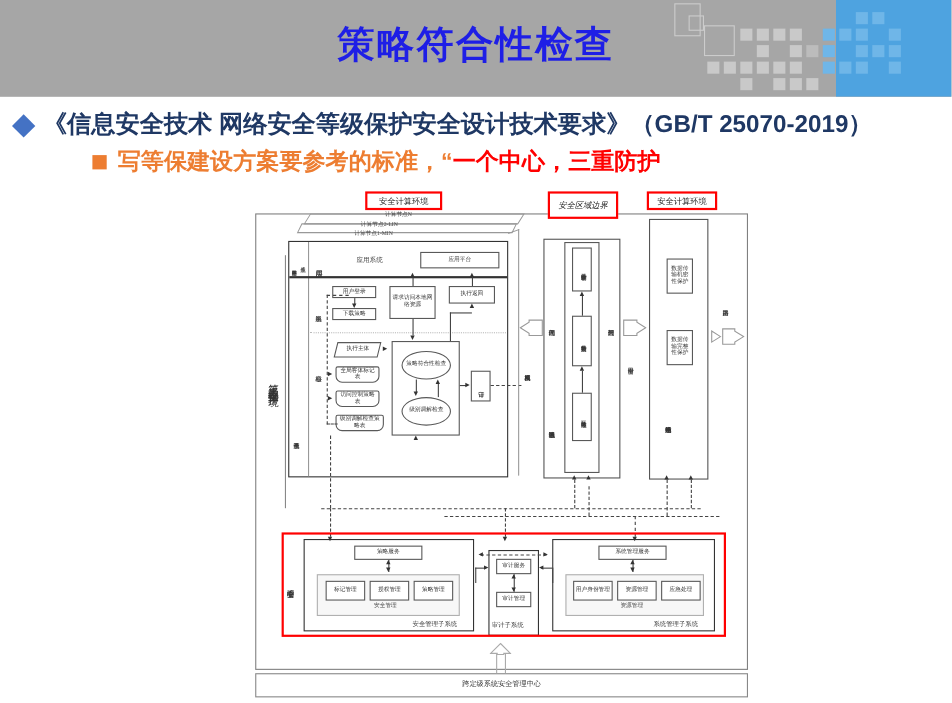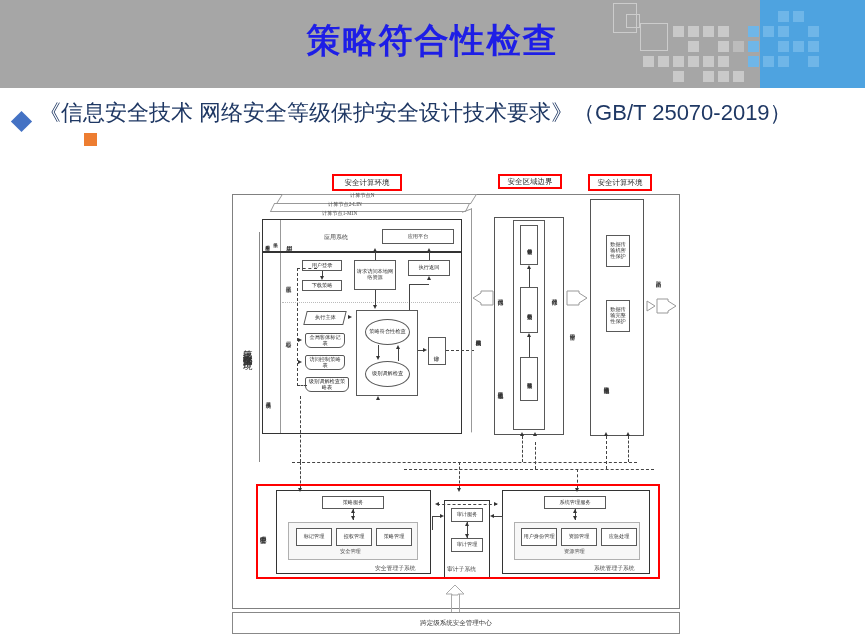--- a/index.html
+++ b/index.html
@@ -24,22 +24,22 @@
   }
   .deco { position:absolute; top:0; right:0; width:280px; height:88px; overflow:hidden; }
   .deco-blue { position:absolute; right:0; top:0; width:105px; height:88px; background:#4ea3e0; }
   .deco-sq { position:absolute; }
   .deco-outline { position:absolute; border:1.5px solid #cccccc; background:transparent; }
 
   
   .bullets { position:absolute; left:0; top:88px; width:865px; height:82px; }
   .line1 {
     position:absolute; left:14px; top:10px;
-    display:flex; align-items:flex-end; gap:10px;
-    color:#1f3864; font-size:22px; font-weight:normal; white-space:nowrap;
+    display:flex; align-items:center; gap:10px;
+    color:#1f3864; font-size:22px; font-weight:bold; white-space:nowrap;
   }
   .diamond-bullet {
     width:15px; height:15px; background:#4472c4;
     transform:rotate(45deg); flex:none; display:inline-block;
     position:relative; top:1px;
   }
   .line2 {
     position:absolute; left:84px; top:45px;
     display:flex; align-items:center; gap:10px;
     font-size:21px; font-weight:bold; white-space:nowrap;
@@ -166,31 +166,33 @@
   </div>
 </div>
 
 <div class="bullets">
   <div class="line1">
     <span class="diamond-bullet"></span>
     <span>《信息安全技术 网络安全等级保护安全设计技术要求》（GB/T 25070-2019）</span>
   </div>
   <div class="line2">
     <span class="square-bullet"></span>
+    <span class="tx-orange">写等保建设方案要参考的标准，“</span>
+    <span class="tx-red" style="margin-left:-10px">一个中心，三重防护</span>
   </div>
 </div>
 
 <div class="diagram">
 
   <div class="frame-outer"></div>
 
   <div class="redbox" style="left:100px;top:2px;width:70px;height:17px;">
     <span>安全计算环境</span>
   </div>
-  <div class="redbox" style="left:266px;top:2px;width:64px;height:15px;">
+  <div class="redbox" style="left:266px;top:2px;width:64px;height:25px;font-style:italic;">
     <span>安全区域边界</span>
   </div>
   <div class="redbox" style="left:356px;top:2px;width:64px;height:17px;">
     <span>安全计算环境</span>
   </div>
 
   <div class="bx noborder" style="left:4px;top:60px;width:24px;height:230px;border-right:1px solid #888;">
     <span class="vlbl big" style="position:static;height:100%;">第三级系统安全保护环境</span>
   </div>
 

